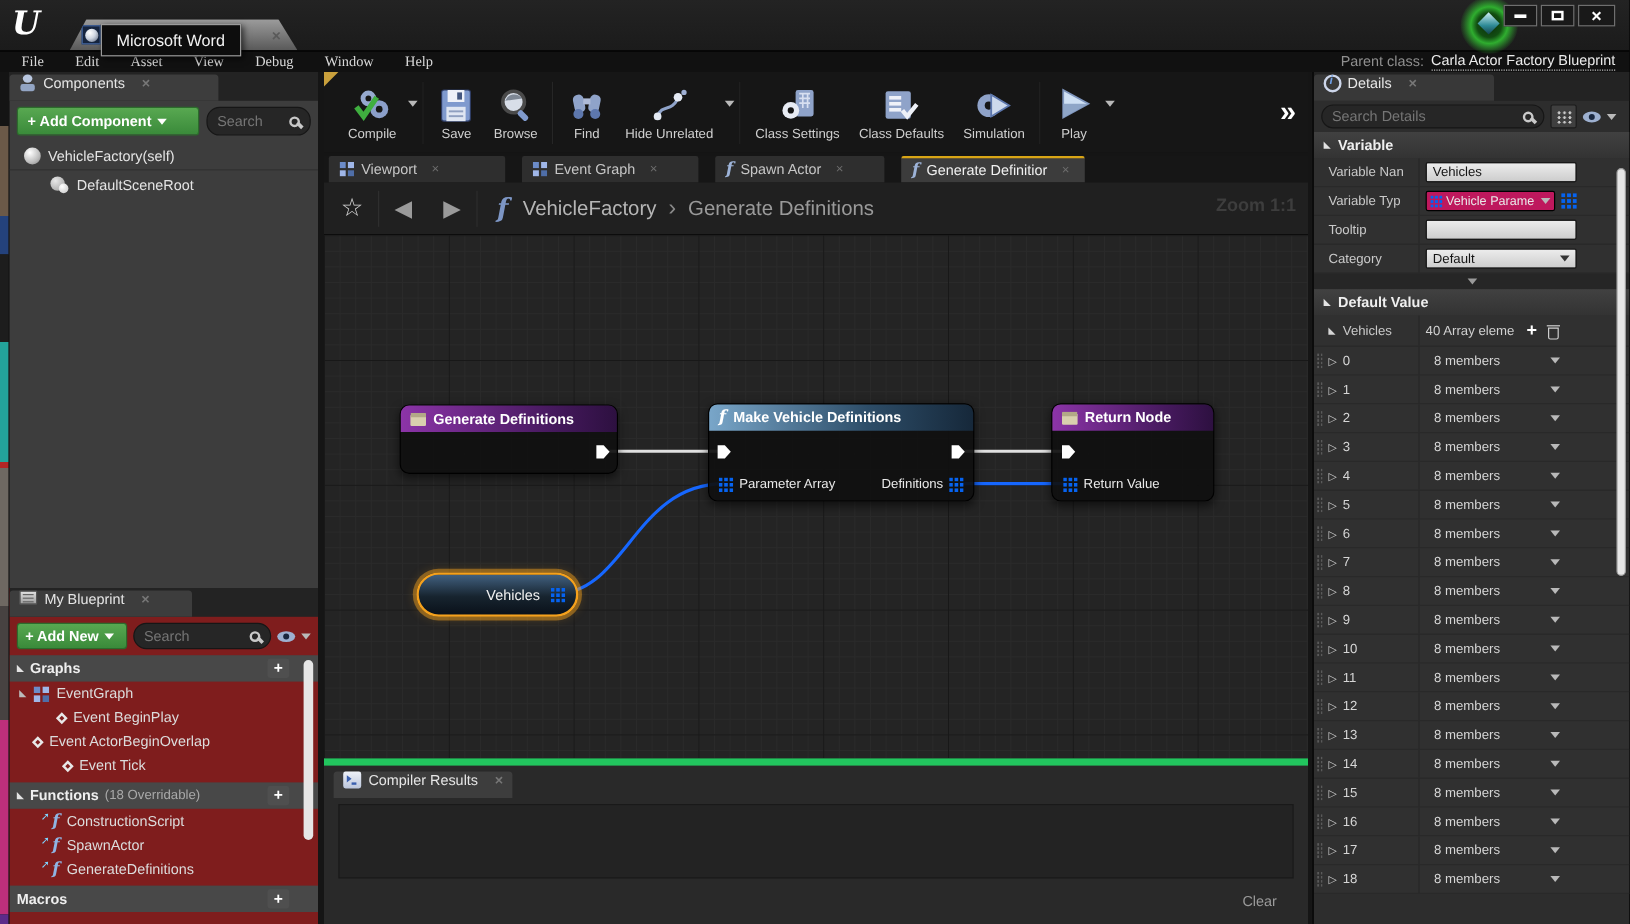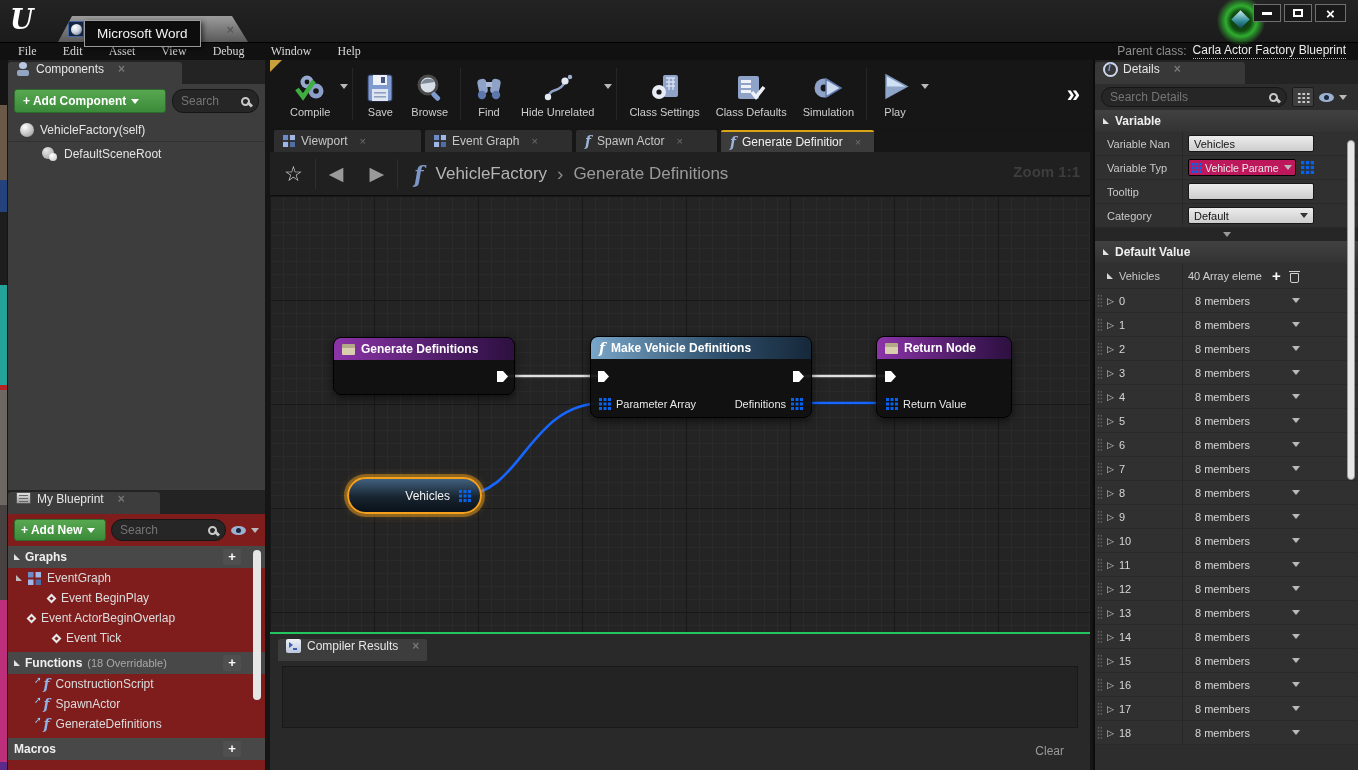--- a/index.html
+++ b/index.html
@@ -83,21 +83,21 @@
   .book { width:15px; height:12px; background:linear-gradient(#e0e0e0,#9f9f9f); border:1px solid #555; border-radius:1px; position:relative; }
   .book::after { content:''; position:absolute; left:2px; top:2px; right:2px; height:1px; background:#666; box-shadow:0 3px 0 #666, 0 6px 0 #666; }
   .sect { height:22px; background:#484848; display:flex; align-items:center; padding:0 6px; gap:5px; font-weight:bold; color:#efefef; }
   .bp-row { height:20px; display:flex; align-items:center; gap:6px; color:#dcdcdc; font-size:12px; }
   .diamond { width:7px; height:7px; border:2px solid #e8e8e8; transform:rotate(45deg); flex:none; }
   .ficon { font-family:"DejaVu Serif", serif; font-style:italic; font-weight:bold; color:#8fb4e3; font-size:14px; line-height:1; }
   .fn-arrow { color:#7fd4ff; font-size:9px; margin-right:-4px; margin-top:-8px; }
   .vscroll { position:absolute; background:#e6e6e6; border-radius:4px; width:8px; }
 
   
-  .gtabs { left:270px; top:130px; width:820px; height:22px; background:#161616; display:flex; align-items:flex-start; gap:4px; padding-left:4px; }
+  .gtabs { left:270px; top:130px; width:820px; height:22px; background:#161616; display:flex; align-items:flex-start; gap:14px; padding-left:4px; }
   .gtab { height:22px; display:flex; align-items:center; gap:6px; padding:0 9px; background:#2e2e2e; color:#c6c6c6; font-size:12px; border-radius:2px 2px 0 0; }
   .gtab.active { background:#3c3c3c; color:#f0f0f0; border-top:2px solid #d9a515; }
   .gtab .x { color:#6e6e6e; font-size:11px; margin-left:6px; }
   .crumb { left:270px; top:152px; width:820px; height:44px; background:#202020; border-bottom:1px solid #0c0c0c; display:flex; align-items:center; }
   .crumb .star { color:#d6d6d6; font-size:21px; margin:0 12px 0 14px; }
   .csep { width:1px; height:30px; background:#2e2e2e; }
   .navarrow { color:#9a9a9a; font-size:19px; margin:0 13px; }
   .crumb-f { font-family:"DejaVu Serif",serif; font-style:italic; font-weight:bold; color:#7d96c5; font-size:22px; margin:0 12px 0 16px; }
   .crumb-root { color:#b5b5b5; font-size:17px; }
   .crumb-sep { color:#8a8a8a; font-size:19px; margin:0 10px; }
@@ -123,21 +123,21 @@
   .node-f { font-family:"DejaVu Serif",serif; font-style:italic; font-weight:bold; font-size:14px; color:#fff; }
   .pin-exec { position:absolute; width:13px; height:13px; }
   .pin-grid { position:absolute; width:12px; height:12px; }
   .pin-lbl { position:absolute; color:#e8e8e8; font-size:11px; white-space:nowrap; }
   .pill { position:absolute; border-radius:19px; border:2px solid #f5a11c;
     box-shadow:0 0 0 3px rgba(245,161,28,.45), 0 0 10px rgba(245,161,28,.35);
     background:linear-gradient(180deg,#41607f 0%, #17242f 55%, #0a111a 100%); }
   .pill-lbl { position:absolute; color:#f2f2f2; font-size:12px; }
 
   
-  .compiler { left:270px; top:632px; width:820px; height:138px; background:#292929; border-top:2px solid #22c55e; }
+  .compiler { left:270px; top:632px; width:820px; height:138px; background:#292929; border-top:6px solid #22c55e; }
   .termicon { width:15px; height:14px; background:linear-gradient(#eef1f8,#bcc7dd); border-radius:2px; position:relative; }
   .termicon::before { content:''; position:absolute; left:3px; top:3px; width:0; height:0; border-left:4px solid #3a5fae; border-top:3px solid transparent; border-bottom:3px solid transparent; }
   .termicon::after { content:''; position:absolute; left:7px; bottom:3px; width:4px; height:2px; background:#3a5fae; }
   .comp-out { position:absolute; left:12px; top:32px; width:796px; height:62px; background:#232323; border:1px solid #191919; }
   .clearbtn { position:absolute; right:26px; bottom:12px; color:#9a9a9a; font-size:12px; }
 
   
   .details { left:1093px; top:60px; width:265px; height:710px; background:#2d2d2d; border-left:2px solid #0b0b0b; }
   .d-tabs { height:24px; background:#232323; display:flex; align-items:flex-end; }
   .infoicon { width:14px; height:14px; position:relative; }

